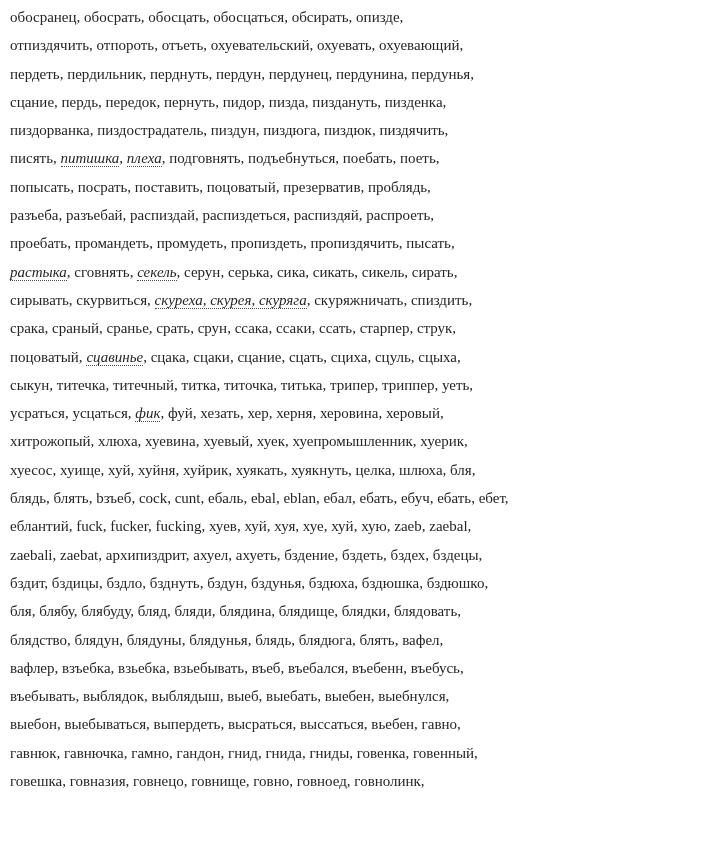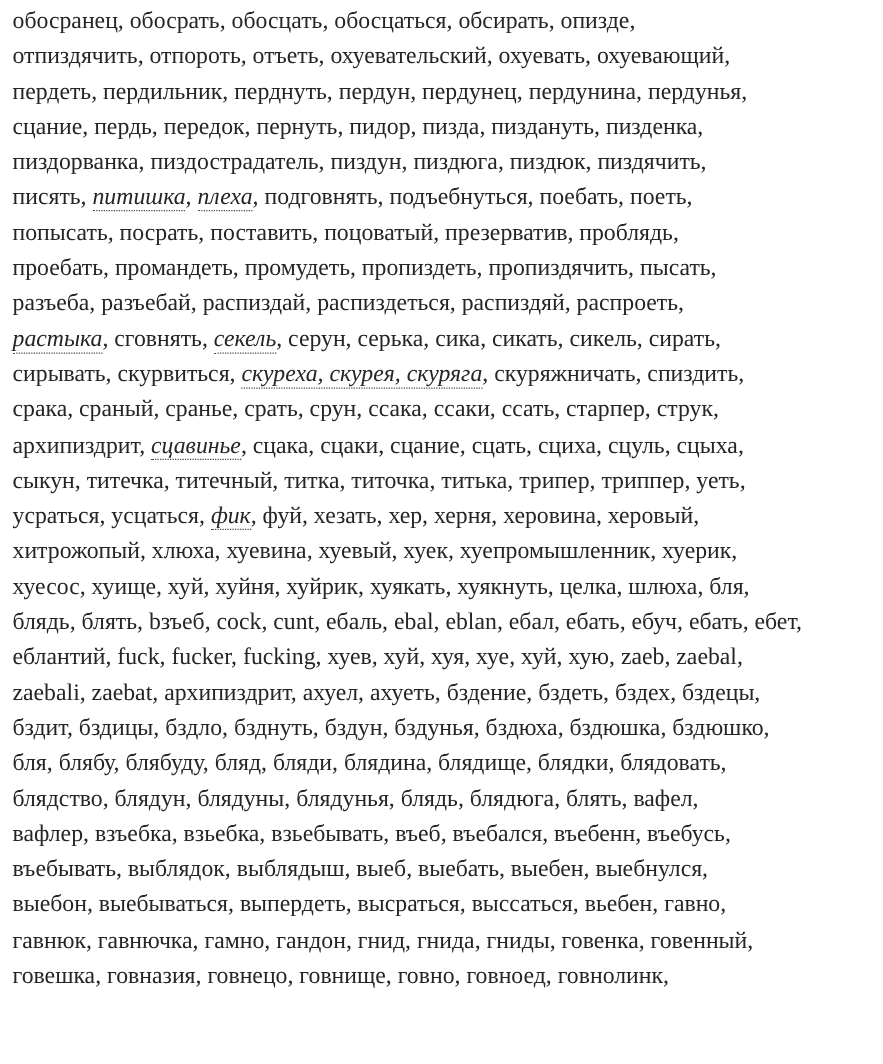--- a/index.html
+++ b/index.html
@@ -10,21 +10,21 @@
   .page {
     width: 706px;
     height: 851px;
     overflow: hidden;
     background: #ffffff;
     box-sizing: border-box;
     padding: 3px 6px 0 10px;
   }
   .list {
     font-family: "Liberation Serif", "DejaVu Serif", serif;
-    font-size: 19px;
+    font-size: 15px;
     line-height: 28.3px;
     color: #252525;
   }
   .line {
     white-space: nowrap;
   }
   .dot {
     border-bottom: 1px dotted #4a4a4a;
     cursor: pointer;
     font-style: italic;
@@ -37,26 +37,26 @@
 
 <div class="page">
   <div class="list" id="list">
       <div class="line"><span>обосранец, обосрать, обосцать, обосцаться, обсирать, опизде,</span></div>
       <div class="line"><span>отпиздячить, отпороть, отъеть, охуевательский, охуевать, охуевающий,</span></div>
       <div class="line"><span>пердеть, пердильник, перднуть, пердун, пердунец, пердунина, пердунья,</span></div>
       <div class="line"><span>сцание, пердь, передок, пернуть, пидор, пизда, пиздануть, пизденка,</span></div>
       <div class="line"><span>пиздорванка, пиздострадатель, пиздун, пиздюга, пиздюк, пиздячить,</span></div>
       <div class="line"><span>писять, </span><span class="dot">питишка</span><span>, </span><span class="dot">плеха</span><span>, подговнять, подъебнуться, поебать, поеть,</span></div>
       <div class="line"><span>попысать, посрать, поставить, поцоватый, презерватив, проблядь,</span></div>
+      <div class="line"><span>разъеба, разъебай, распиздай, распиздеться, распиздяй, распроеть,</span></div>
       <div class="line"><span>проебать, промандеть, промудеть, пропиздеть, пропиздячить, пысать,</span></div>
-      <div class="line"><span>разъеба, разъебай, распиздай, распиздеться, распиздяй, распроеть,</span></div>
       <div class="line"><span class="dot">растыка</span><span>, сговнять, </span><span class="dot">секель</span><span>, серун, серька, сика, сикать, сикель, сирать,</span></div>
       <div class="line"><span>сирывать, скурвиться, </span><span class="dot">скуреха, скурея, скуряга</span><span>, скуряжничать, спиздить,</span></div>
       <div class="line"><span>срака, сраный, сранье, срать, срун, ссака, ссаки, ссать, старпер, струк,</span></div>
-      <div class="line"><span>архипиздрит, </span><span class="dot">сцавинье</span><span>, сцака, сцаки, сцание, сцать, сциха, сцуль, сцыха,</span></div>
+      <div class="line"><span>поцоватый, </span><span class="dot">сцавинье</span><span>, сцака, сцаки, сцание, сцать, сциха, сцуль, сцыха,</span></div>
       <div class="line"><span>сыкун, титечка, титечный, титка, титочка, титька, трипер, триппер, уеть,</span></div>
       <div class="line"><span>усраться, усцаться, </span><span class="dot">фик</span><span>, фуй, хезать, хер, херня, херовина, херовый,</span></div>
       <div class="line"><span>хитрожопый, хлюха, хуевина, хуевый, хуек, хуепромышленник, хуерик,</span></div>
       <div class="line"><span>хуесос, хуище, хуй, хуйня, хуйрик, хуякать, хуякнуть, целка, шлюха, бля,</span></div>
       <div class="line"><span>блядь, блять, </span><span class="it">bзъеб</span><span>, </span><span class="it">cock</span><span>, </span><span class="it">cunt</span><span>, ебаль, </span><span class="it">ebal</span><span>, </span><span class="it">eblan</span><span>, ебал, ебать, ебуч, ебать, ебет,</span></div>
       <div class="line"><span>еблантий, </span><span class="it">fuck</span><span>, </span><span class="it">fucker</span><span>, </span><span class="it">fucking</span><span>, хуев, хуй, хуя, хуе, хуй, хую, </span><span class="it">zaeb</span><span>, </span><span class="it">zaebal</span><span>,</span></div>
       <div class="line"><span class="it">zaebali</span><span>, </span><span class="it">zaebat</span><span>, архипиздрит, ахуел, ахуеть, бздение, бздеть, бздех, бздецы,</span></div>
       <div class="line"><span>бздит, бздицы, бздло, бзднуть, бздун, бздунья, бздюха, бздюшка, бздюшко,</span></div>
       <div class="line"><span>бля, блябу, блябуду, бляд, бляди, блядина, блядище, блядки, блядовать,</span></div>
       <div class="line"><span>блядство, блядун, блядуны, блядунья, блядь, блядюга, блять, вафел,</span></div>

